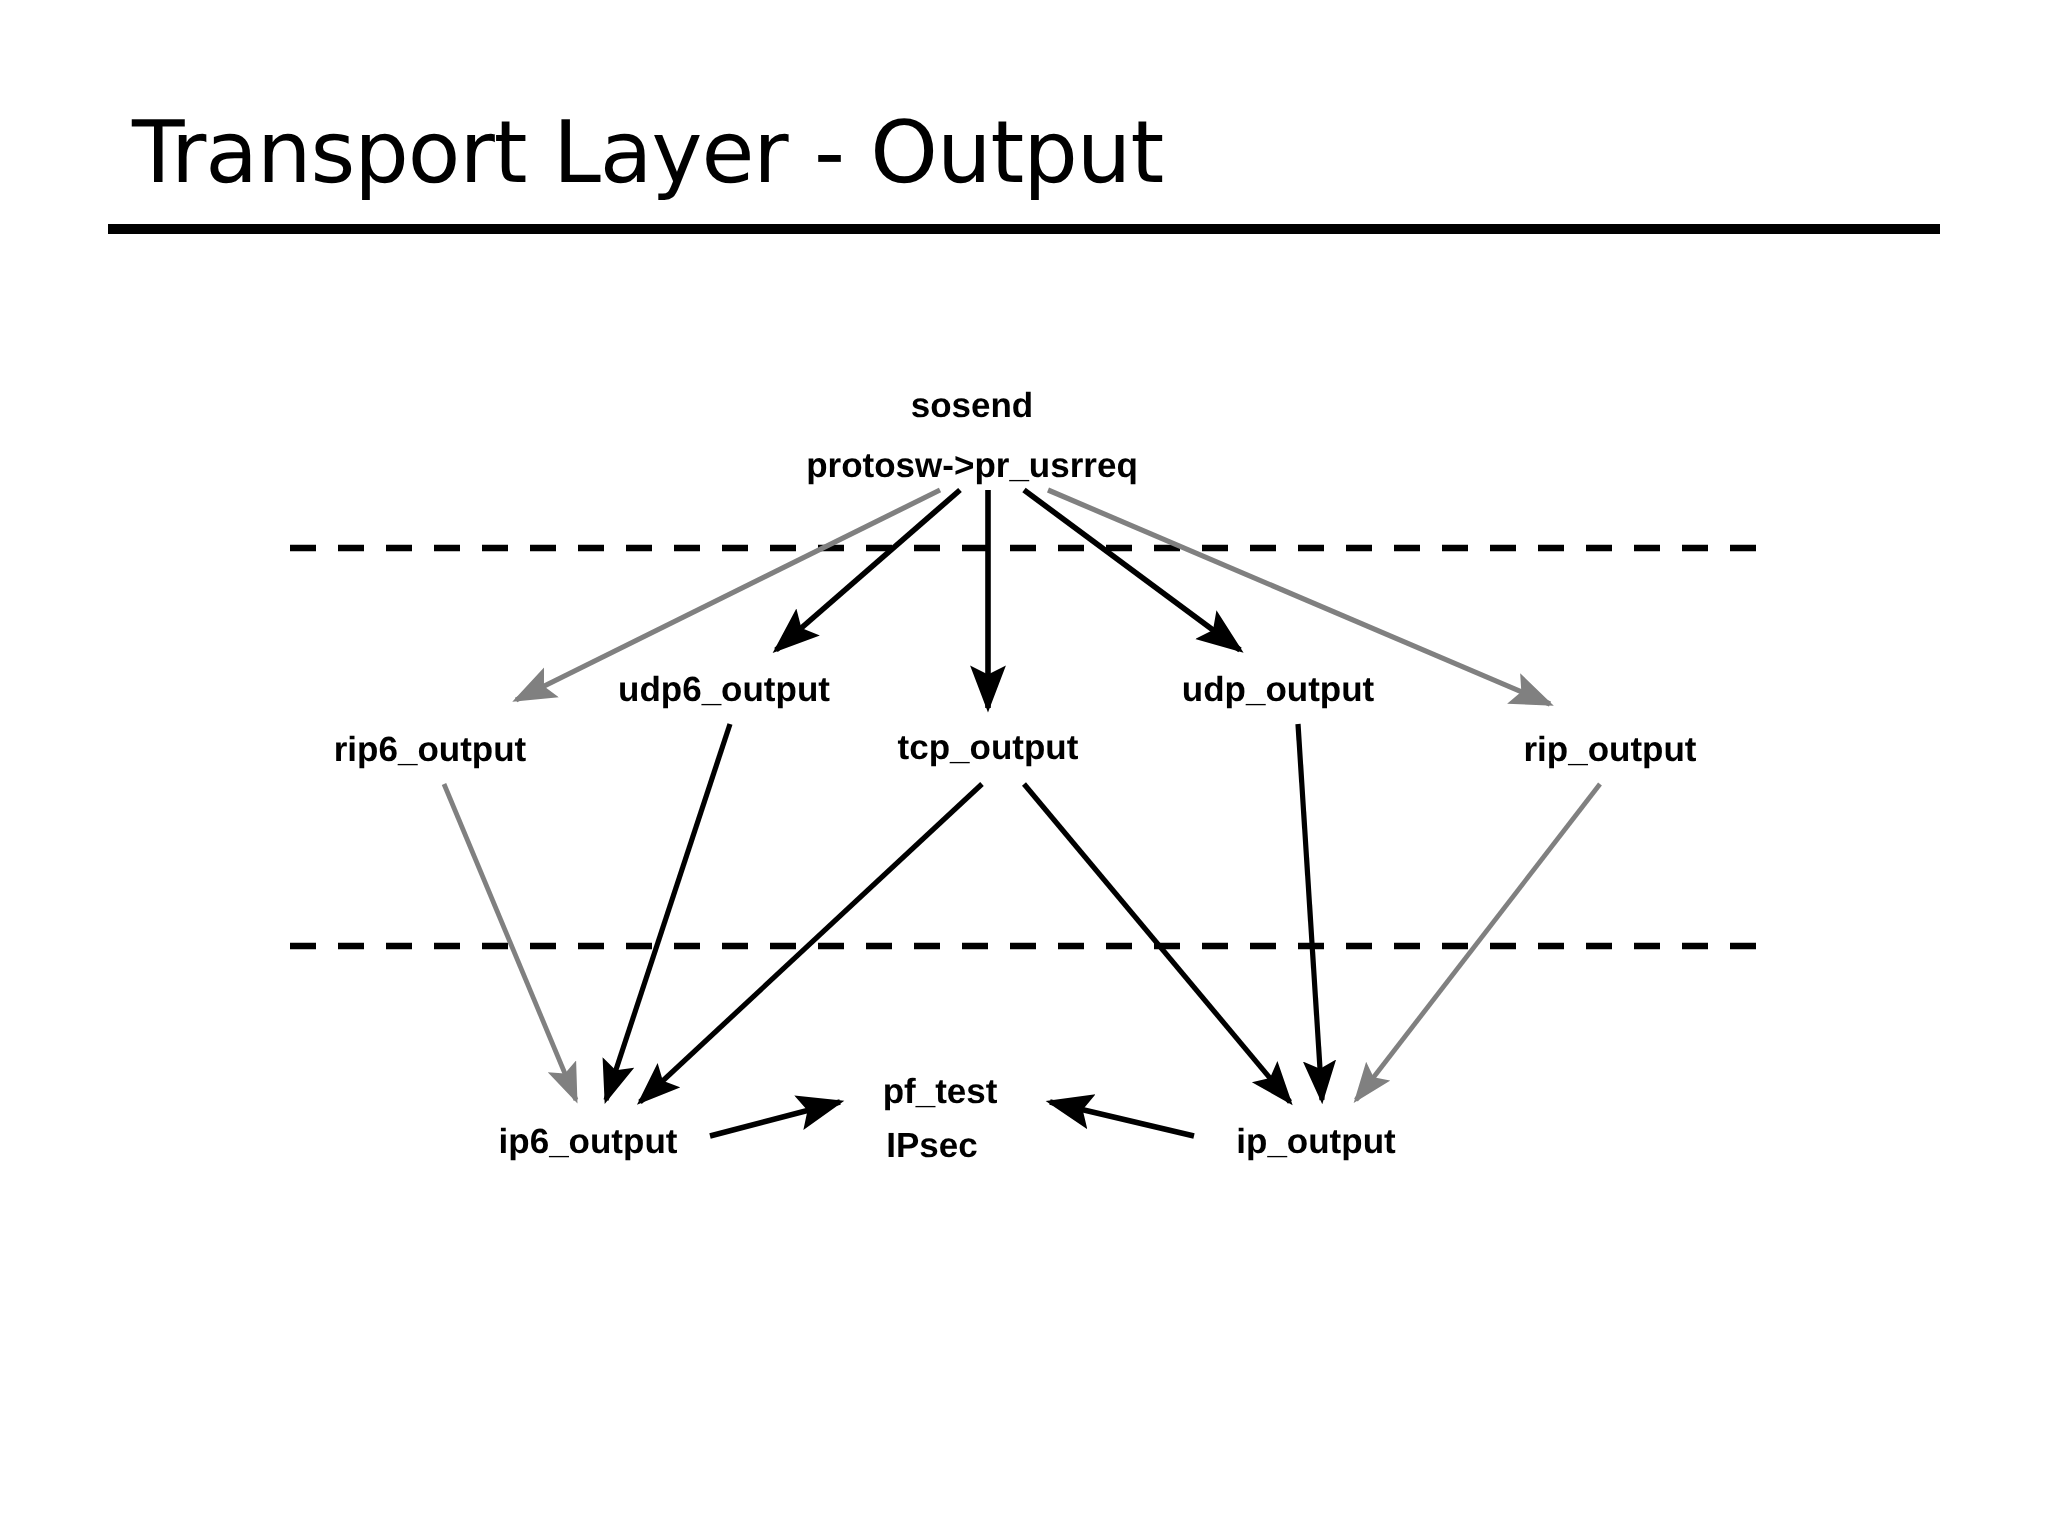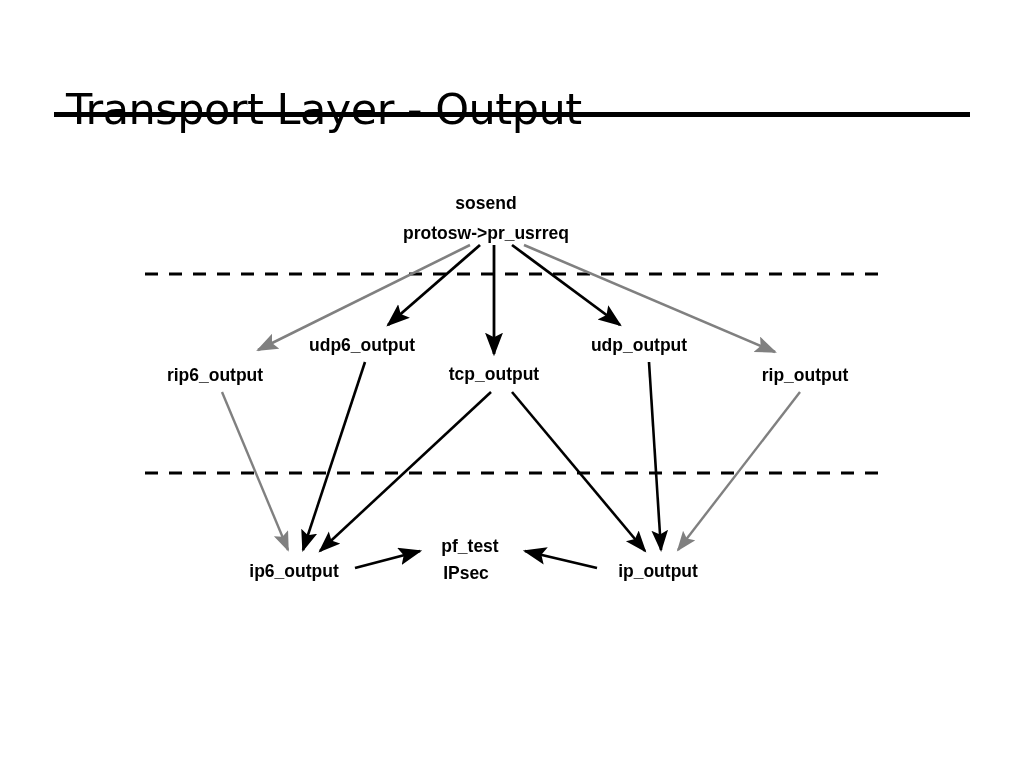--- a/index.html
+++ b/index.html
@@ -25,21 +25,20 @@
   .slide-title {
     position: absolute;
     left: 66px;
     top: 52px;
     font-size: 43px;
     font-weight: 400;
     color: #000000;
     font-family: "DejaVu Sans", sans-serif;
     letter-spacing: -0.5px;
     white-space: nowrap;
-    margin-top: 32px;
   }
   .title-rule {
     position: absolute;
     left: 54px;
     top: 112px;
     width: 916px;
     height: 5px;
     background: #000000;
   }
   #diagram {

